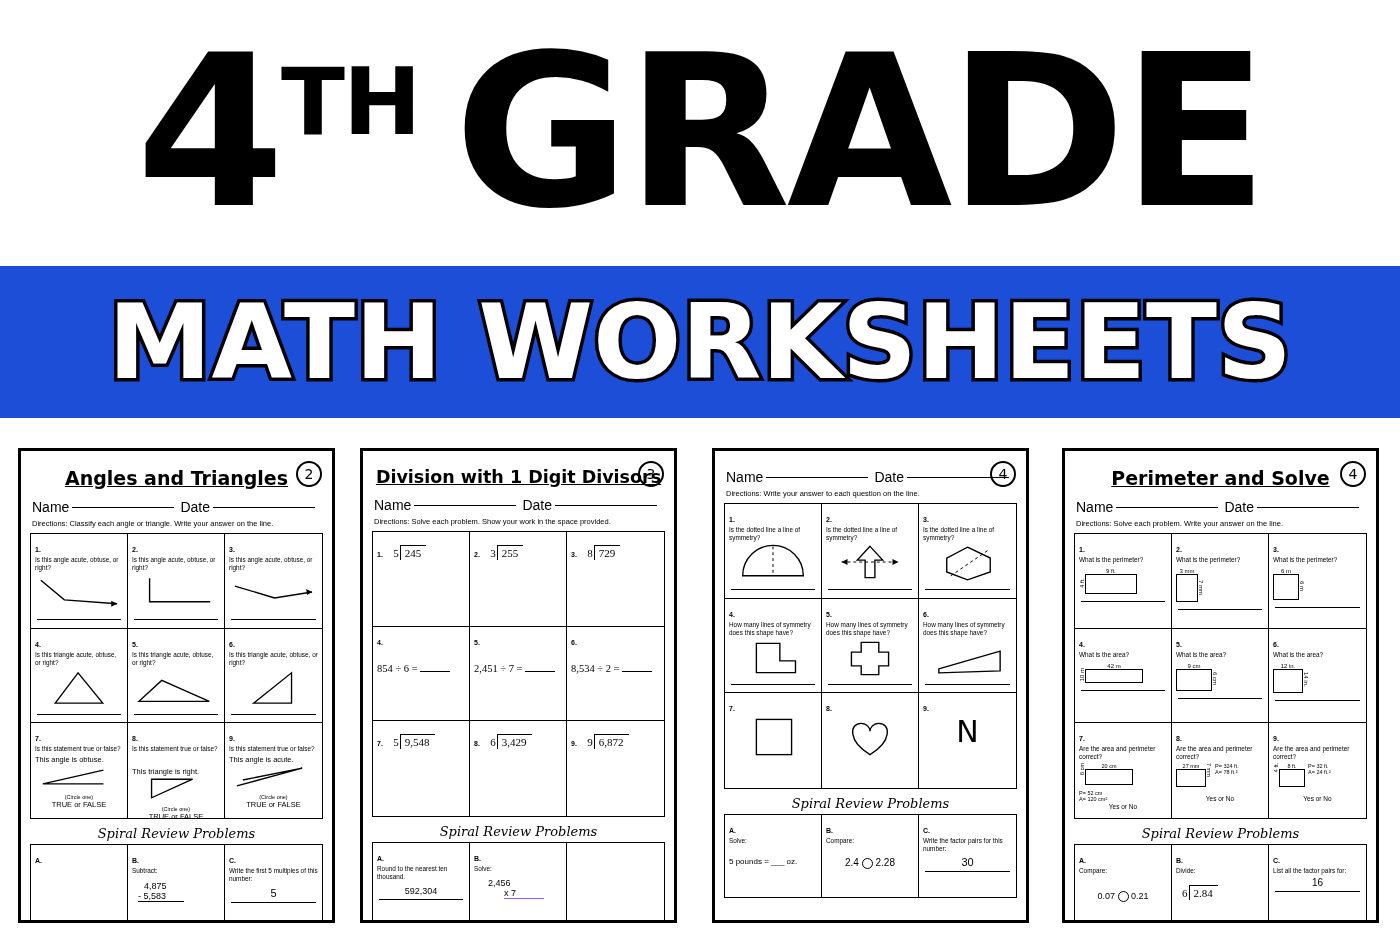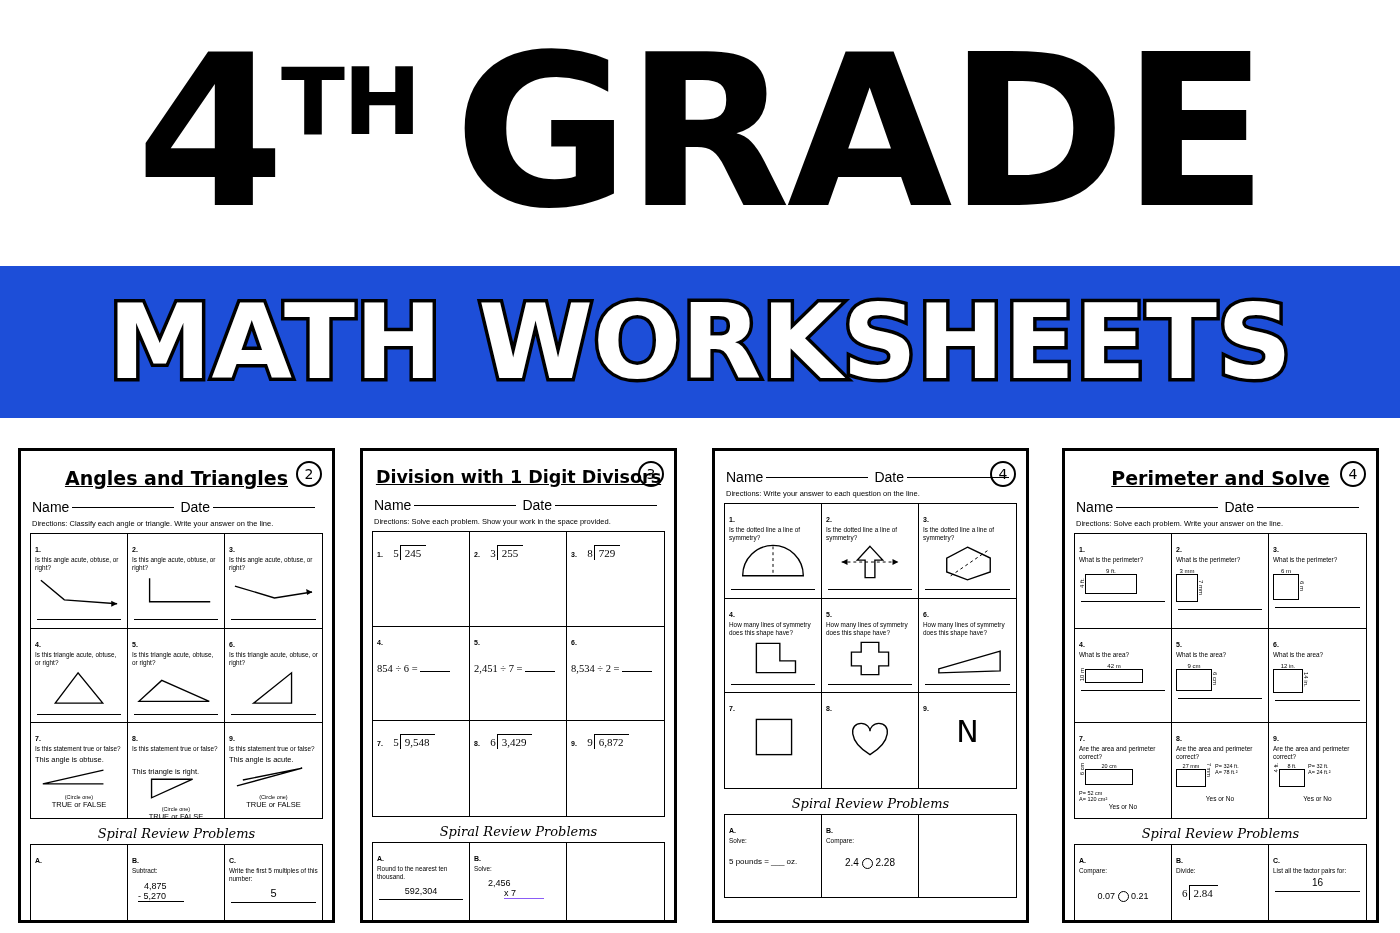--- a/index.html
+++ b/index.html
@@ -282,21 +282,21 @@
     <div class="spiral-title">Spiral Review Problems</div>
     <div class="spiral">
       <div class="cell">
         <span class="qn">A.</span>
         <span class="qt"></span>
       </div>
       <div class="cell">
         <span class="qn">B.</span>
         <span class="qt">Subtract:</span>
         <div style="font-size:9px;margin-top:6px;margin-left:12px;">4,875</div>
-        <div style="font-size:9px;margin-left:6px;border-bottom:1px solid #000;width:46px;">- 5,270</div>
+        <div style="font-size:9px;margin-left:6px;border-bottom:1px solid #000;width:46px;">- 5,583</div>
       </div>
       <div class="cell">
         <span class="qn">C.</span>
         <span class="qt">Write the first 5 multiples of this number:</span>
         <div style="font-size:11px;text-align:center;margin-top:4px;">5</div>
         <div class="ansline"></div>
       </div>
     </div>
 
   </div>
@@ -460,20 +460,26 @@
       </div>
       <div class="cell">
         <span class="qn">B.</span>
         <span class="qt">Compare:</span>
         <div style="font-size:10px;margin-top:12px;text-align:center;">
           <span>2.4</span>
           <span class="circle-o"></span>
           <span>2.28</span>
         </div>
       </div>
+      <div class="cell">
+        <span class="qn">C.</span>
+        <span class="qt">Write the factor pairs for this number:</span>
+        <div style="font-size:11px;text-align:center;margin-top:3px;">30</div>
+        <div class="ansline"></div>
+      </div>
     </div>
 
   </div>
 
   <div class="sheet s4">
     <div class="badge">4</div>
     <div class="sheet-title">Perimeter and Solve</div>
     <div class="namedate">
       <span class="lbl">Name</span>
       <span class="line"></span>

